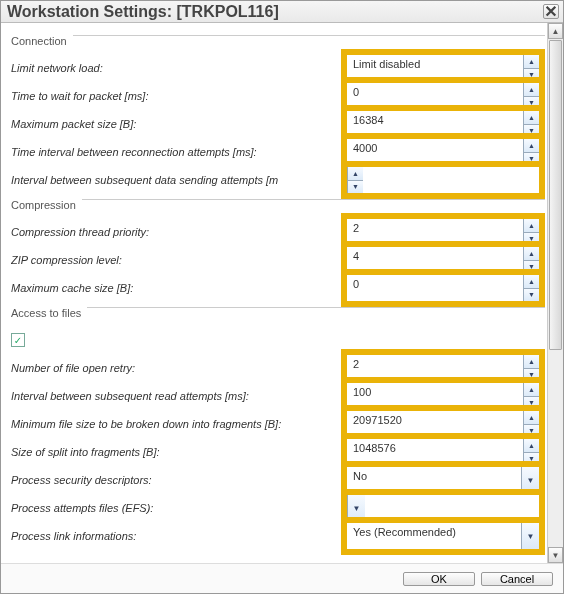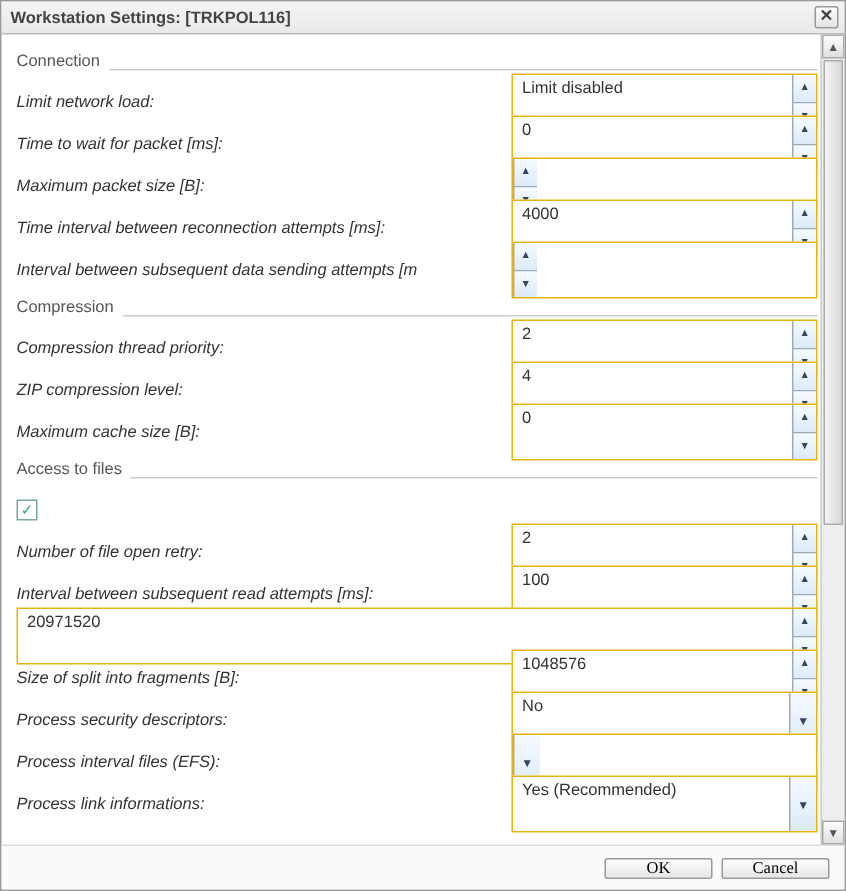--- a/index.html
+++ b/index.html
@@ -1,39 +1,39 @@
 <!DOCTYPE html>
 <html><head>
 <meta charset="utf-8">
 <style>
 * { box-sizing: border-box; margin: 0; padding: 0; }
 body { font-family: Tahoma, Arial, sans-serif; font-size: 11px; color: #333; background: #fff; width: 564px; height: 594px; overflow: hidden; border: 1px solid #999; }
 .titlebar { display: flex; align-items: center; justify-content: space-between; height: 22px; padding: 0 4px 0 6px; background: linear-gradient(#f5f5f5,#e9e9e9); border-bottom: 1px solid #bbb; }
-.titlebar span { font-weight: bold; font-size: 11px; color: #444; }
+.titlebar span { font-weight: bold; font-size: 16px; color: #444; }
 .close-btn { width: 16px; height: 15px; border: 1px solid #999; background: linear-gradient(#fdfdfd,#e3e3e3); border-radius: 2px; display: flex; align-items: center; justify-content: center; cursor: pointer; font-size: 10px; line-height: 1; color: #555; }
 .body-wrap { display: flex; height: 540px; }
 .scroll-area { flex: 1; padding: 6px 2px 6px 10px; overflow: hidden; }
 .vscroll { width: 16px; background: #eee; display: flex; flex-direction: column; border-left: 1px solid #ccc; }
 .vscroll .arrow { height: 16px; border: 1px solid #aaa; background: linear-gradient(#fdfdfd,#e0e0e0); display: flex; align-items: center; justify-content: center; font-size: 8px; cursor: pointer; color: #555; }
 .vscroll .thumb { flex: 0 0 310px; background: linear-gradient(90deg,#f4f4f4,#d8d8d8); border: 1px solid #aaa; margin: 1px; border-radius: 1px; cursor: pointer; }
 .vscroll .track { flex: 1; }
-.section-hdr { display: flex; align-items: flex-end; margin: 6px 0 8px 0; color: #555; }
+.section-hdr { display: flex; align-items: flex-start; margin: 6px 0 8px 0; color: #555; }
 .section-hdr .lbl { padding-right: 6px; white-space: nowrap; }
 .section-hdr .line { flex: 1; height: 1px; background: #ccc; }
 .row { display: flex; align-items: center; height: 26px; margin-bottom: 2px; }
 .row .fld-label { width: 330px; padding-right: 4px; overflow: hidden; white-space: nowrap; text-overflow: clip; color: #333; font-style: italic; }
-.ctrl { flex: 1; display: flex; height: 38px; border: 1px solid #eab308; background: #fff; }
+.ctrl { flex: 1; display: flex; height: 38px; border: 6px solid #eab308; background: #fff; }
 .ctrl .val { flex: 1; padding: 3px 6px; font-size: 11px; border: none; outline: none; color: #333; }
 .spinner { width: 16px; display: flex; flex-direction: column; }
 .spinner .sp { flex: 1; border-left: 1px solid #9ab; background: linear-gradient(#f6faff,#dceaf8); display: flex; align-items: center; justify-content: center; font-size: 7px; color: #346; cursor: pointer; }
 .spinner .sp:first-child { border-bottom: 1px solid #9ab; }
 .dropdown-btn { width: 18px; border-left: 1px solid #9ab; background: linear-gradient(#f6faff,#dceaf8); display: flex; align-items: center; justify-content: center; font-size: 8px; color: #346; cursor: pointer; }
 .chk { width: 14px; height: 14px; border: 1px solid #7a9; display: flex; align-items: center; justify-content: center; font-size: 10px; color: #2a6; background: #fff; cursor: pointer; }
 .footer { height: 30px; display: flex; align-items: center; justify-content: flex-end; padding: 0 10px; gap: 6px; border-top: 1px solid #ddd; background: #fafafa;}
-.btn { min-width: 72px; height: 14px; border: 1px solid #999; background: linear-gradient(#fdfdfd,#e6e6e6); border-radius: 2px; font-size: 11px; cursor: pointer; font-family: Liberation Serif, serif; }
+.btn { min-width: 72px; height: 14px; border: 1px solid #999; background: linear-gradient(#fdfdfd,#e6e6e6); border-radius: 2px; font-size: 11px; cursor: pointer; }
 </style>
 </head>
 <body>
 
 <div class="titlebar">
   <span>Workstation Settings: [TRKPOL116]</span>
   <div class="close-btn">
     <span>✕</span>
   </div>
 </div>
@@ -64,20 +64,21 @@
         <div class="spinner">
             <div class="sp">▲</div>
             <div class="sp">▼</div>
           </div>
       </div>
     </div>
 
     <div class="row">
       <div class="fld-label">Maximum packet size [B]:</div>
       <div class="ctrl">
+        <div class="val">16384</div>
         <div class="spinner">
             <div class="sp">▲</div>
             <div class="sp">▼</div>
           </div>
       </div>
     </div>
 
     <div class="row">
       <div class="fld-label">Time interval between reconnection attempts [ms]:</div>
       <div class="ctrl">
@@ -167,20 +168,21 @@
       <div class="ctrl">
         <div class="val">100</div>
         <div class="spinner">
             <div class="sp">▲</div>
             <div class="sp">▼</div>
           </div>
       </div>
     </div>
 
     <div class="row">
+      <div class="fld-label">Minimum file size to be broken down into fragments [B]:</div>
       <div class="ctrl">
         <div class="val">20971520</div>
         <div class="spinner">
             <div class="sp">▲</div>
             <div class="sp">▼</div>
           </div>
       </div>
     </div>
 
     <div class="row">
@@ -196,21 +198,21 @@
 
     <div class="row">
       <div class="fld-label">Process security descriptors:</div>
       <div class="ctrl">
         <div class="val">No</div>
         <div class="dropdown-btn">▼</div>
       </div>
     </div>
 
     <div class="row">
-      <div class="fld-label">Process interval files (EFS):</div>
+      <div class="fld-label">Process attempts files (EFS):</div>
       <div class="ctrl">
         <div class="dropdown-btn">▼</div>
       </div>
     </div>
 
     <div class="row">
       <div class="fld-label">Process link informations:</div>
       <div class="ctrl">
         <div class="val">Yes (Recommended)</div>
         <div class="dropdown-btn">▼</div>

